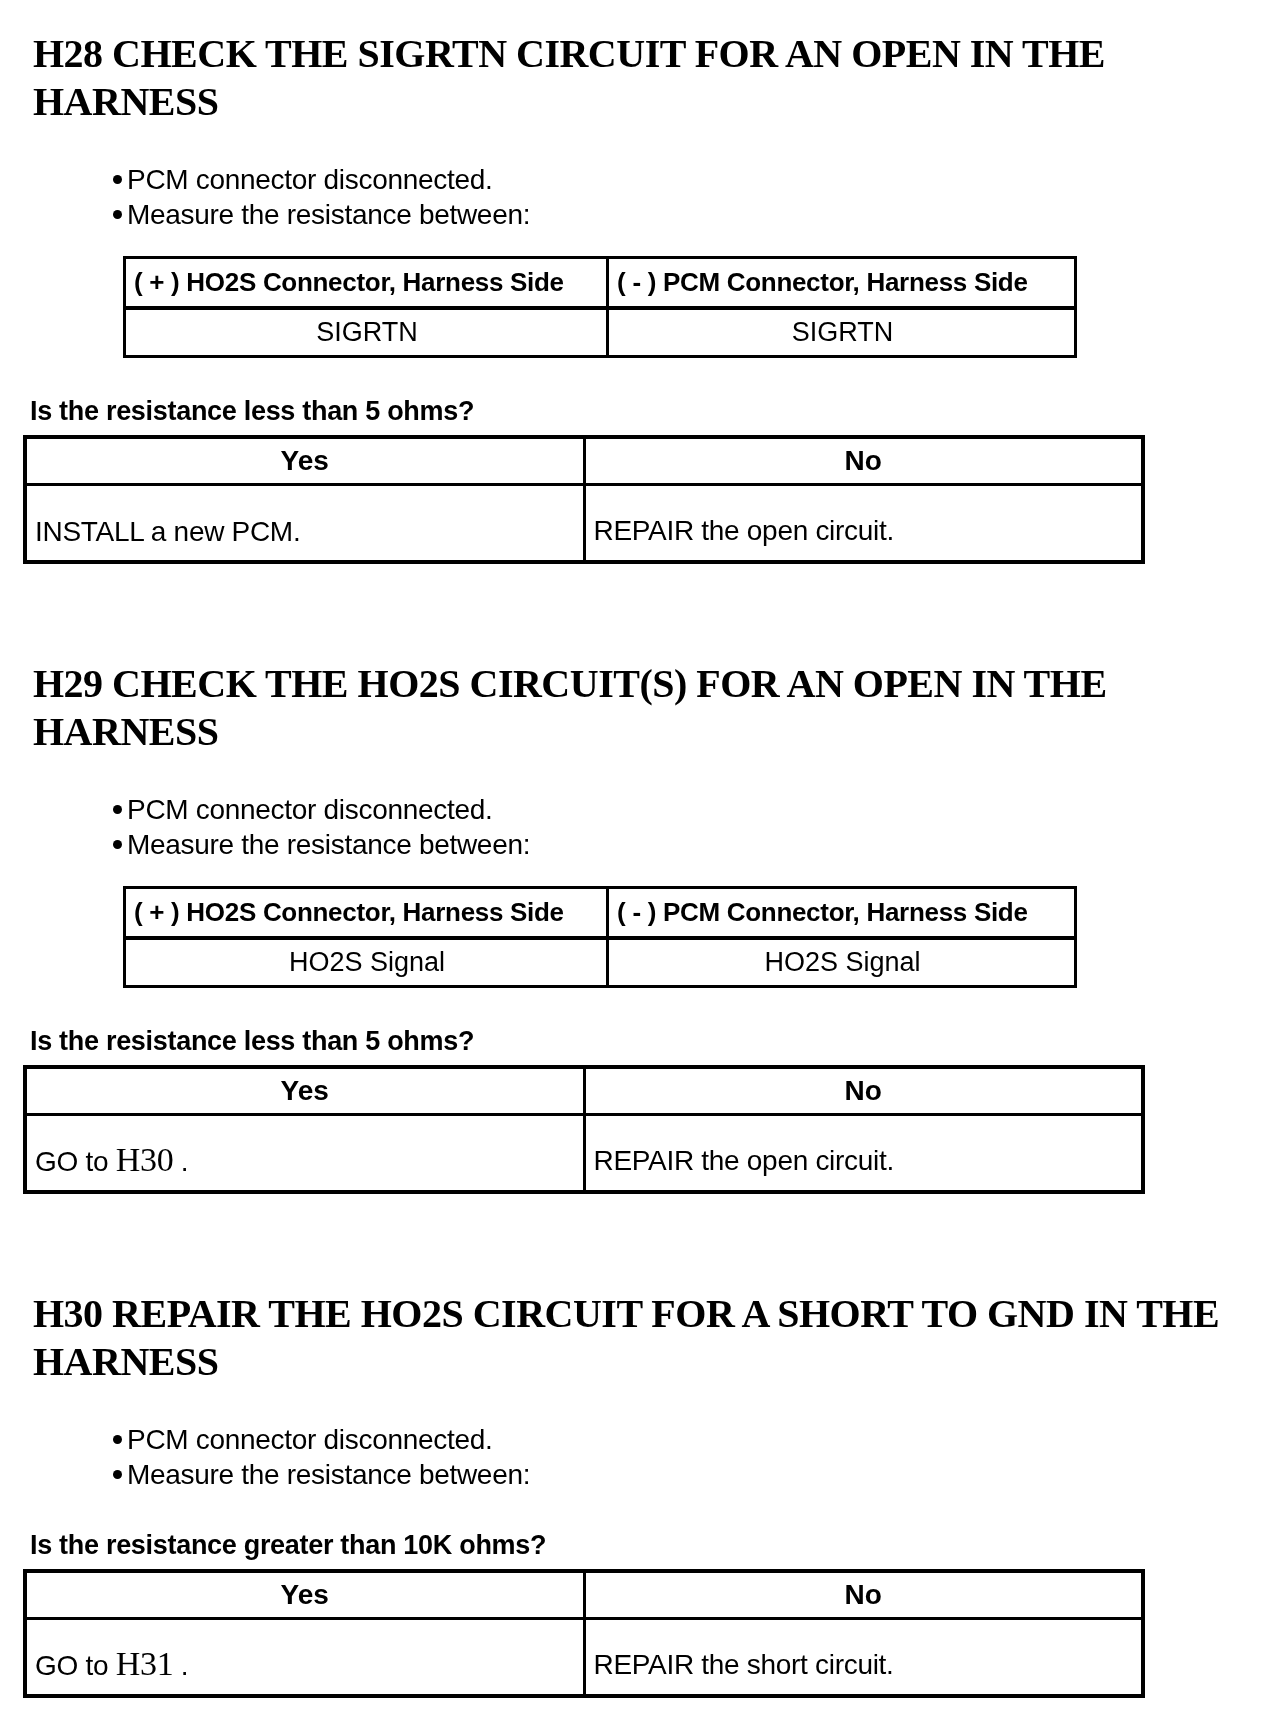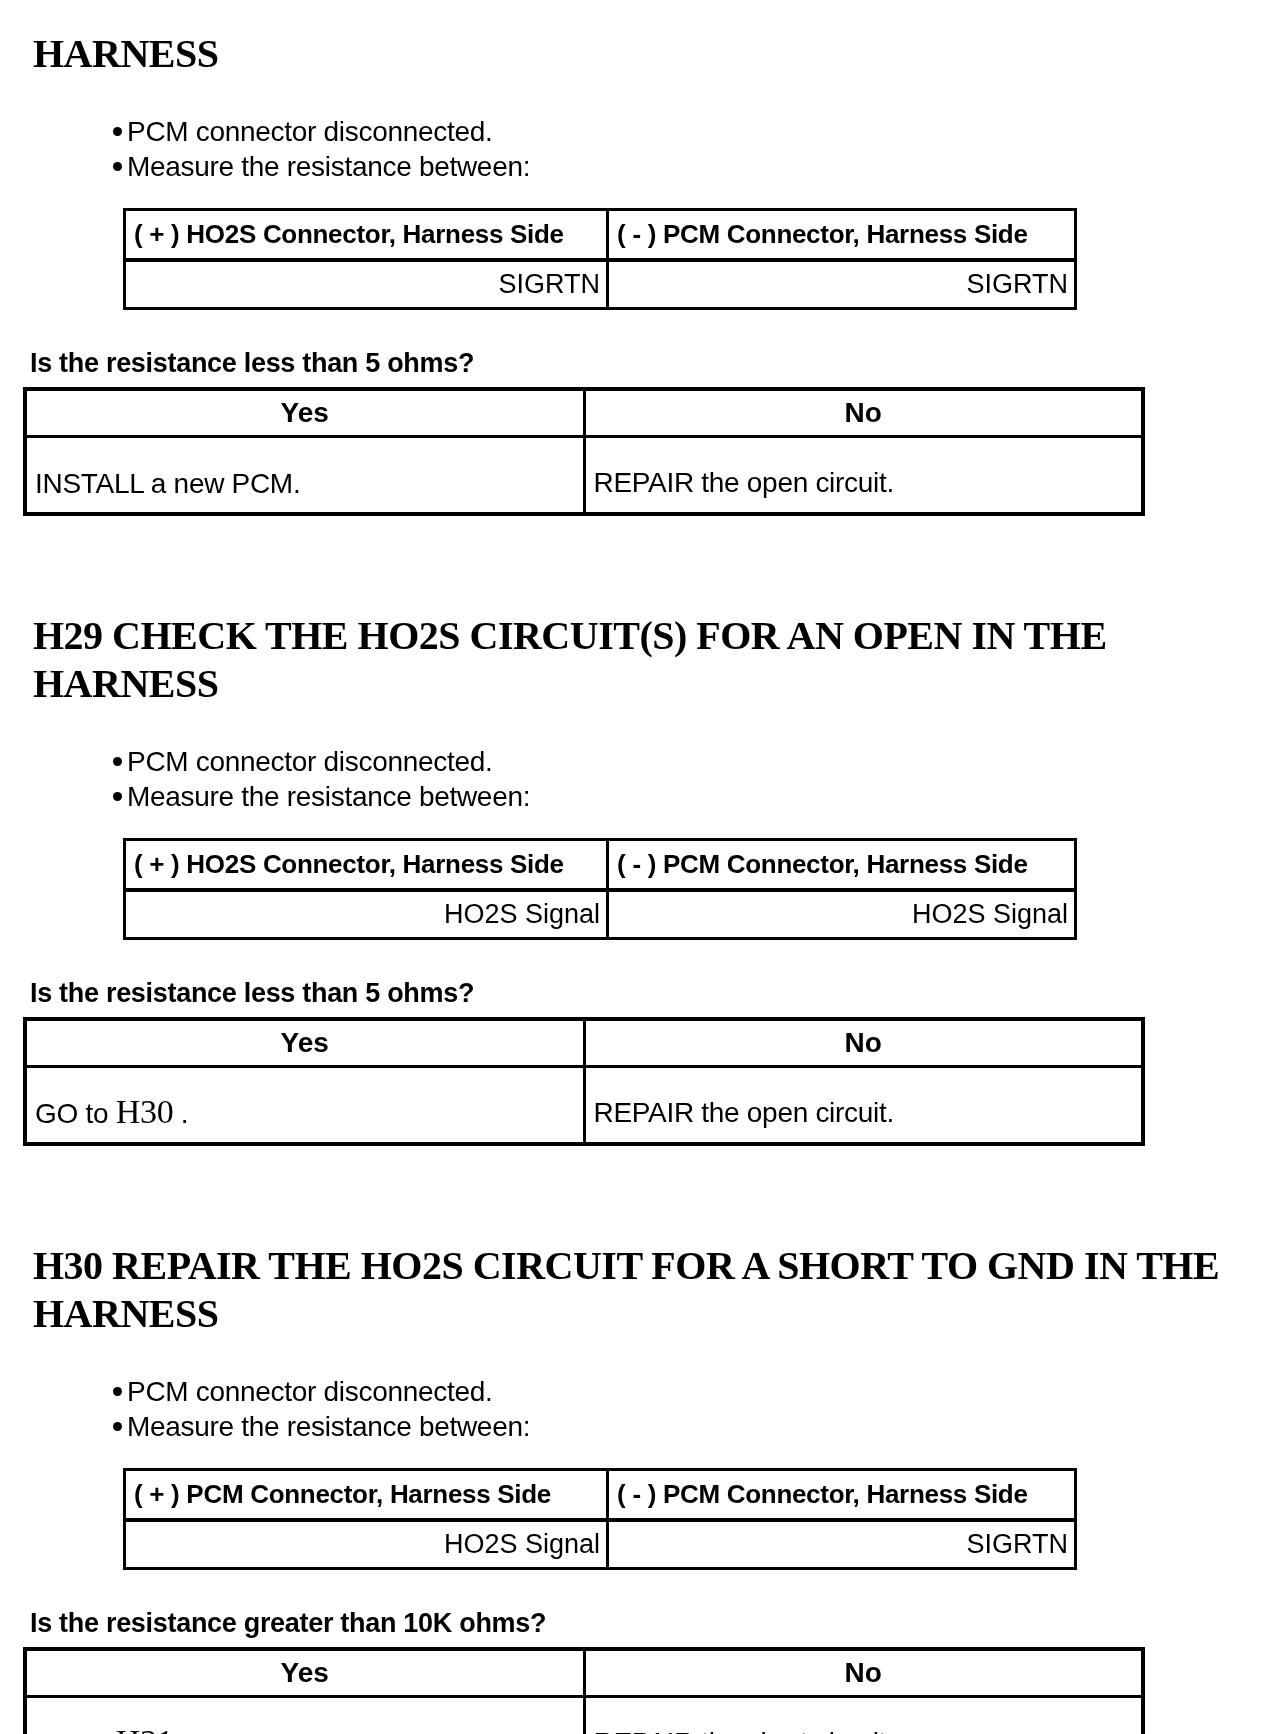--- a/index.html
+++ b/index.html
@@ -60,21 +60,21 @@
     letter-spacing: -0.3px;
     text-align: left;
     padding: 7px 6px 7px 8px;
     line-height: 33px;
     white-space: nowrap;
     overflow: hidden;
   }
   .measure-table td {
     border: 3px solid #000000;
     font-size: 27px;
-    text-align: right;
+    text-align: center;
     padding: 6px 6px 6px 8px;
     line-height: 33px;
   }
   .measure-table col.c1 { width: 50.8%; }
   .measure-table col.c2 { width: 49.2%; }
 
   .question {
     margin: 38px 0 0 30px;
     font-size: 27px;
     font-weight: bold;
@@ -110,20 +110,21 @@
   .step-ref {
     font-family: "Liberation Serif", serif;
     font-size: 34px;
   }
 </style>
 </head>
 <body>
 
 <div class="section">
   <div class="sec-title">
+    <div class="t-line">H28 CHECK THE SIGRTN CIRCUIT FOR AN OPEN IN THE</div>
     <div class="t-line">HARNESS</div>
   </div>
 
   <div class="bullets">
     <div class="bullet-item">
       <span class="bullet-dot"></span>
       <span>PCM connector disconnected.</span>
     </div>
     <div class="bullet-item">
       <span class="bullet-dot"></span>
@@ -236,36 +237,20 @@
     <div class="bullet-item">
       <span class="bullet-dot"></span>
       <span>PCM connector disconnected.</span>
     </div>
     <div class="bullet-item">
       <span class="bullet-dot"></span>
       <span>Measure the resistance between:</span>
     </div>
   </div>
 
-  <table class="measure-table">
-    <colgroup>
-        <col class="c1">
-        <col class="c2">
-      </colgroup>
-    <tbody>
-        <tr>
-      <th>( + ) PCM Connector, Harness Side</th>
-      <th>( - ) PCM Connector, Harness Side</th>
-    </tr>
-    <tr>
-      <td>HO2S Signal</td>
-      <td>SIGRTN</td>
-    </tr>
-  </tbody>
-    </table>
 
   <div class="question">Is the resistance greater than 10K ohms?</div>
 
   <table class="result-table">
     <colgroup>
         <col class="c1">
         <col class="c2">
       </colgroup>
     <tbody>
         <tr>

